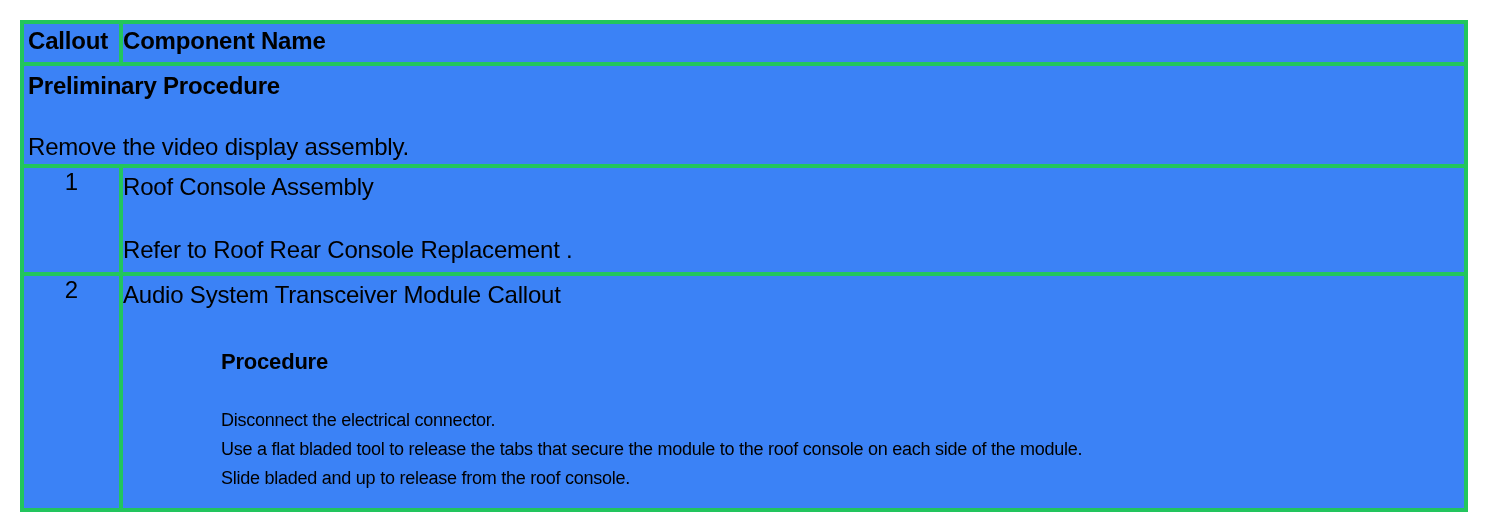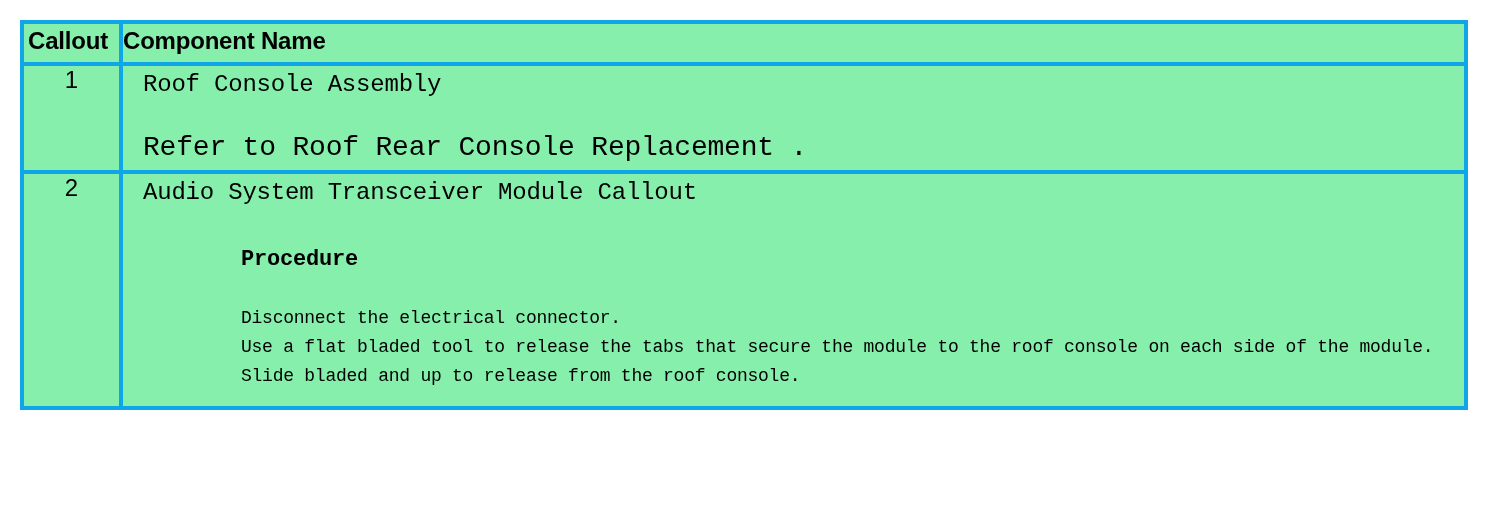--- a/index.html
+++ b/index.html
@@ -29,24 +29,24 @@
     left: 20px;
     top: 20px;
     width: 1444px;
     border-collapse: collapse;
     table-layout: fixed;
     background: #ffffff;
   }
 
   .callout-table td,
   .callout-table th {
-    border: 4px solid #0ea5e9;
+    border: 4px solid #22c55e;
     padding: 0;
     vertical-align: top;
-    background: #86efac;
+    background: #3b82f6;
     margin-left: 8px;
   }
 
   
   col.col-callout { width: 99px; }
   col.col-name    { width: 1345px; }
 
   
   .hdr-callout {
     height: 38px;
@@ -108,36 +108,35 @@
     font-size: 24px;
     font-weight: normal;
     line-height: 28px;
   }
 
   .body-cell {
     vertical-align: top;
     padding: 0;
   }
   .body-inner {
-    padding: 4px 0 0 20px;
-    font-family: Liberation Mono, monospace;
+    padding: 4px 0 0 0;
   }
 
   .item-title {
     font-size: 24px;
     font-weight: normal;
     line-height: 30px;
     letter-spacing: -0.2px;
   }
   .row-gap-sm { height: 34px; }
   .row-gap-md { height: 30px; }
   .row-gap-lg { height: 38px; }
 
   .item-refer {
-    font-size: 28px;
+    font-size: 24px;
     font-weight: normal;
     line-height: 28px;
     letter-spacing: -0.2px;
   }
 
   .sub-head {
     font-size: 22px;
     font-weight: bold;
     line-height: 28px;
     letter-spacing: -0.2px;
@@ -176,20 +175,29 @@
           <div class="txt">Callout</div>
         </th>
         <th class="hdr-name">
           <div class="txt">Component Name</div>
         </th>
       </tr>
     </thead>
 
     <tbody>
 
+      <tr>
+        <td class="prelim-cell" colspan="2">
+          <div class="prelim-inner">
+            <div class="prelim-title">Preliminary Procedure</div>
+            <div class="prelim-gap"></div>
+            <div class="prelim-body">Remove the video display assembly.</div>
+          </div>
+        </td>
+      </tr>
 
       <tr class="row-1">
         <td class="num-cell">
           <div class="txt">1</div>
         </td>
         <td class="body-cell">
           <div class="body-inner">
             <div class="item-title">Roof Console Assembly</div>
             <div class="row-gap-sm"></div>
             <div class="item-refer">Refer to Roof Rear Console Replacement .</div>

